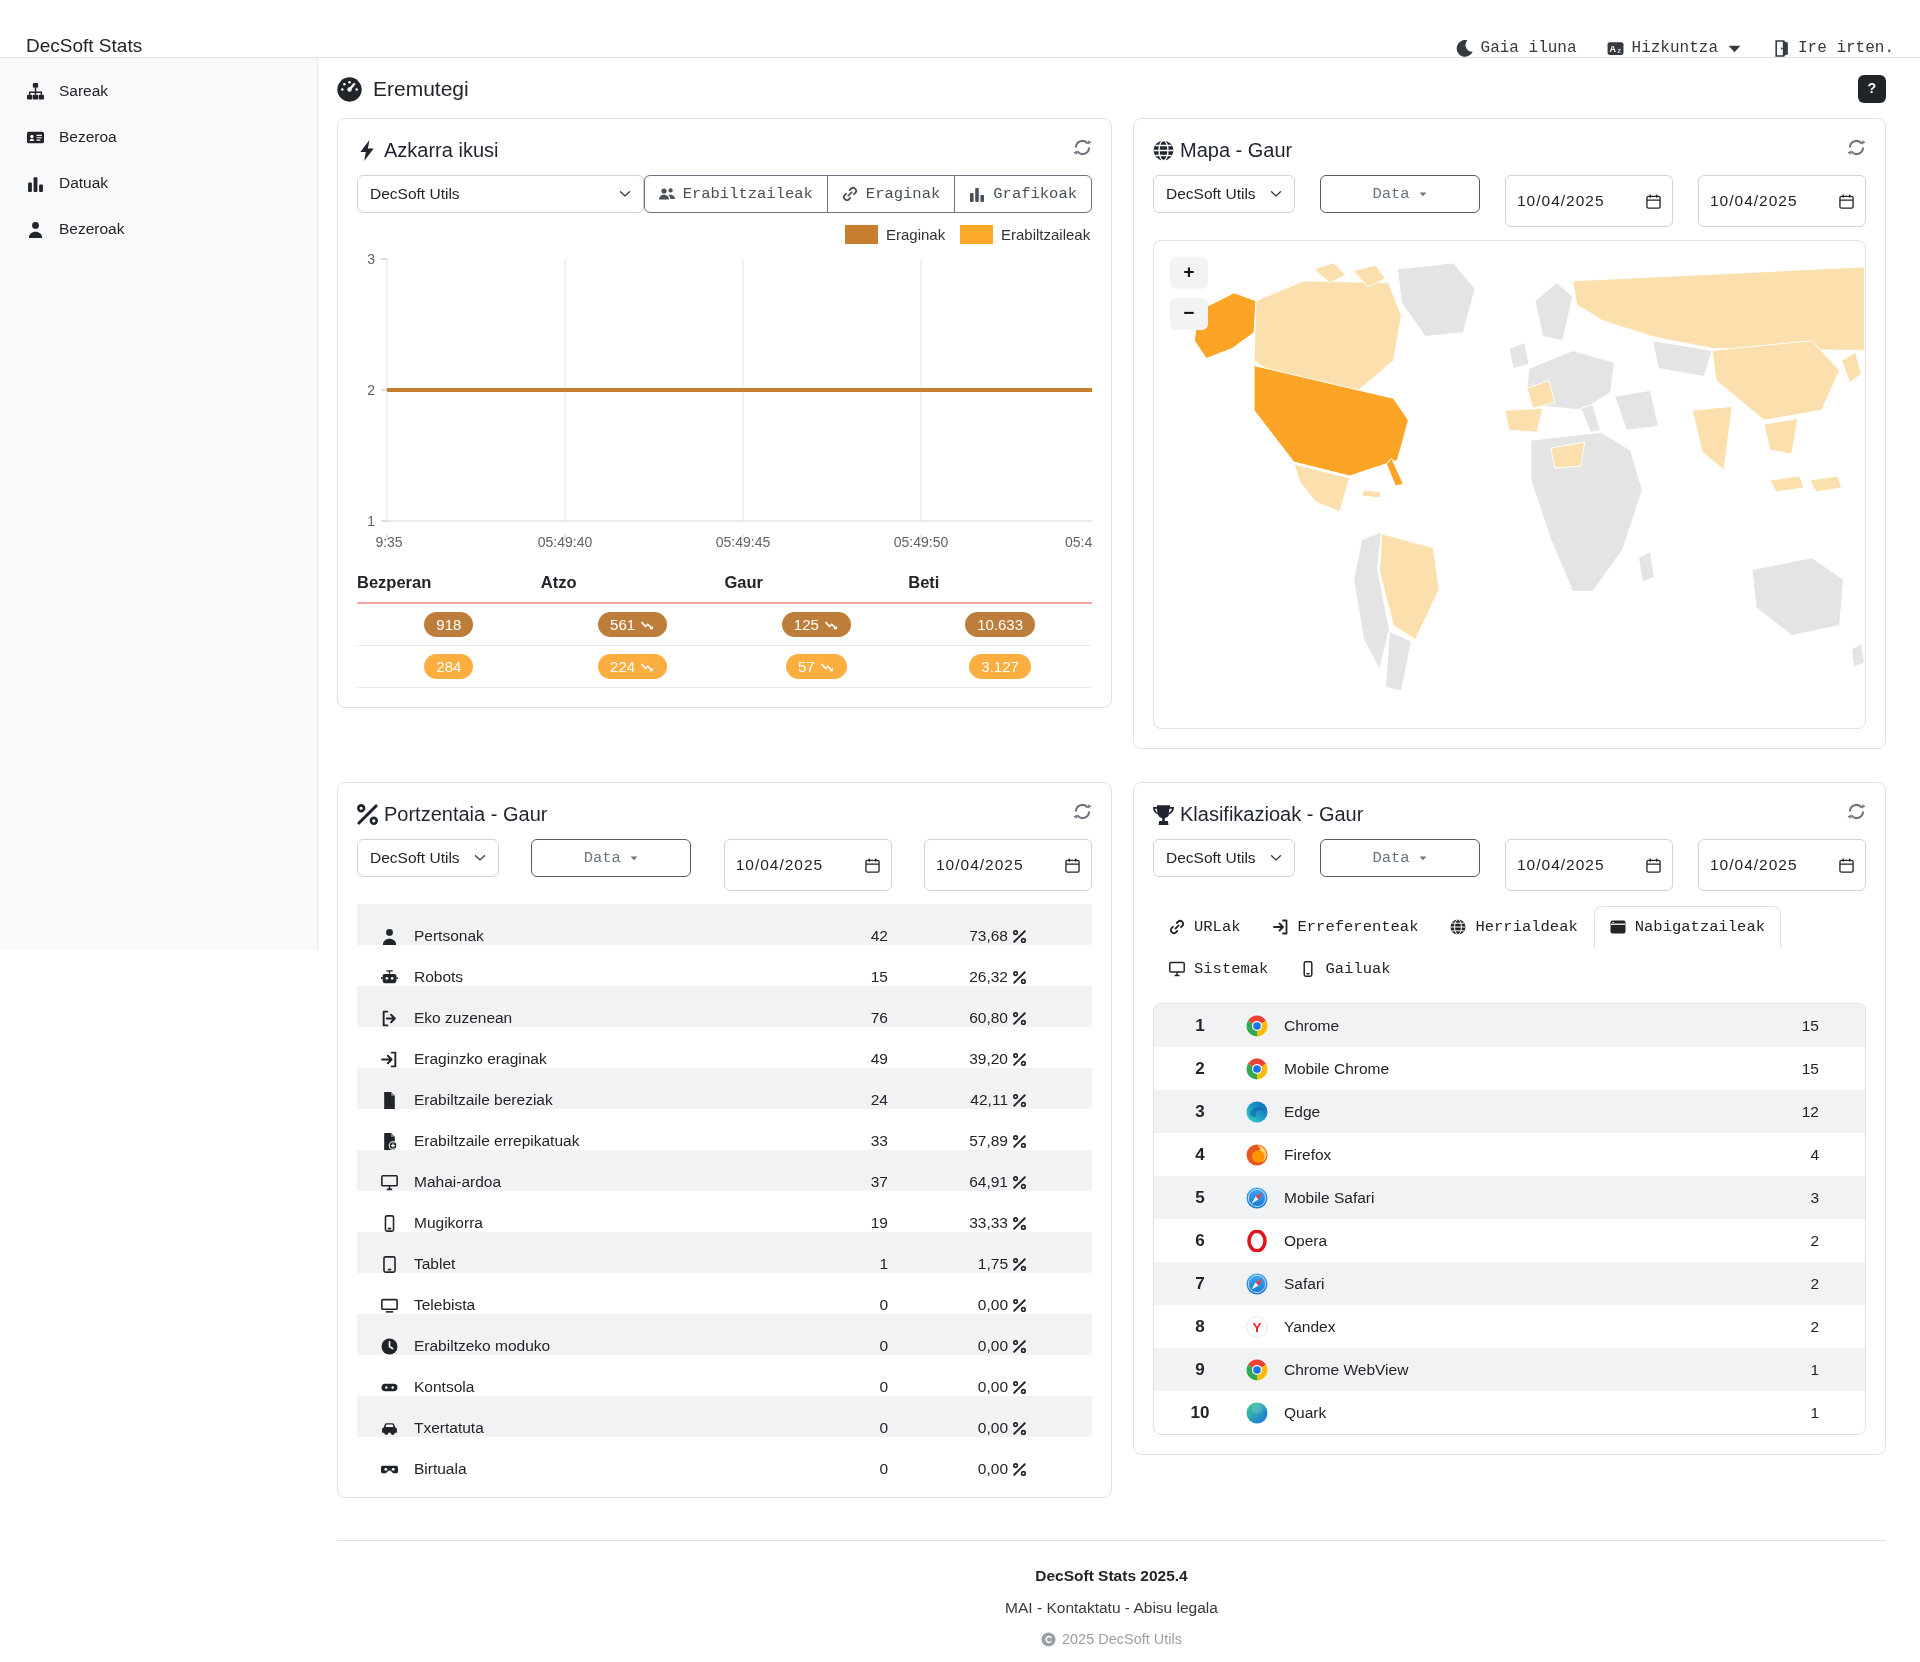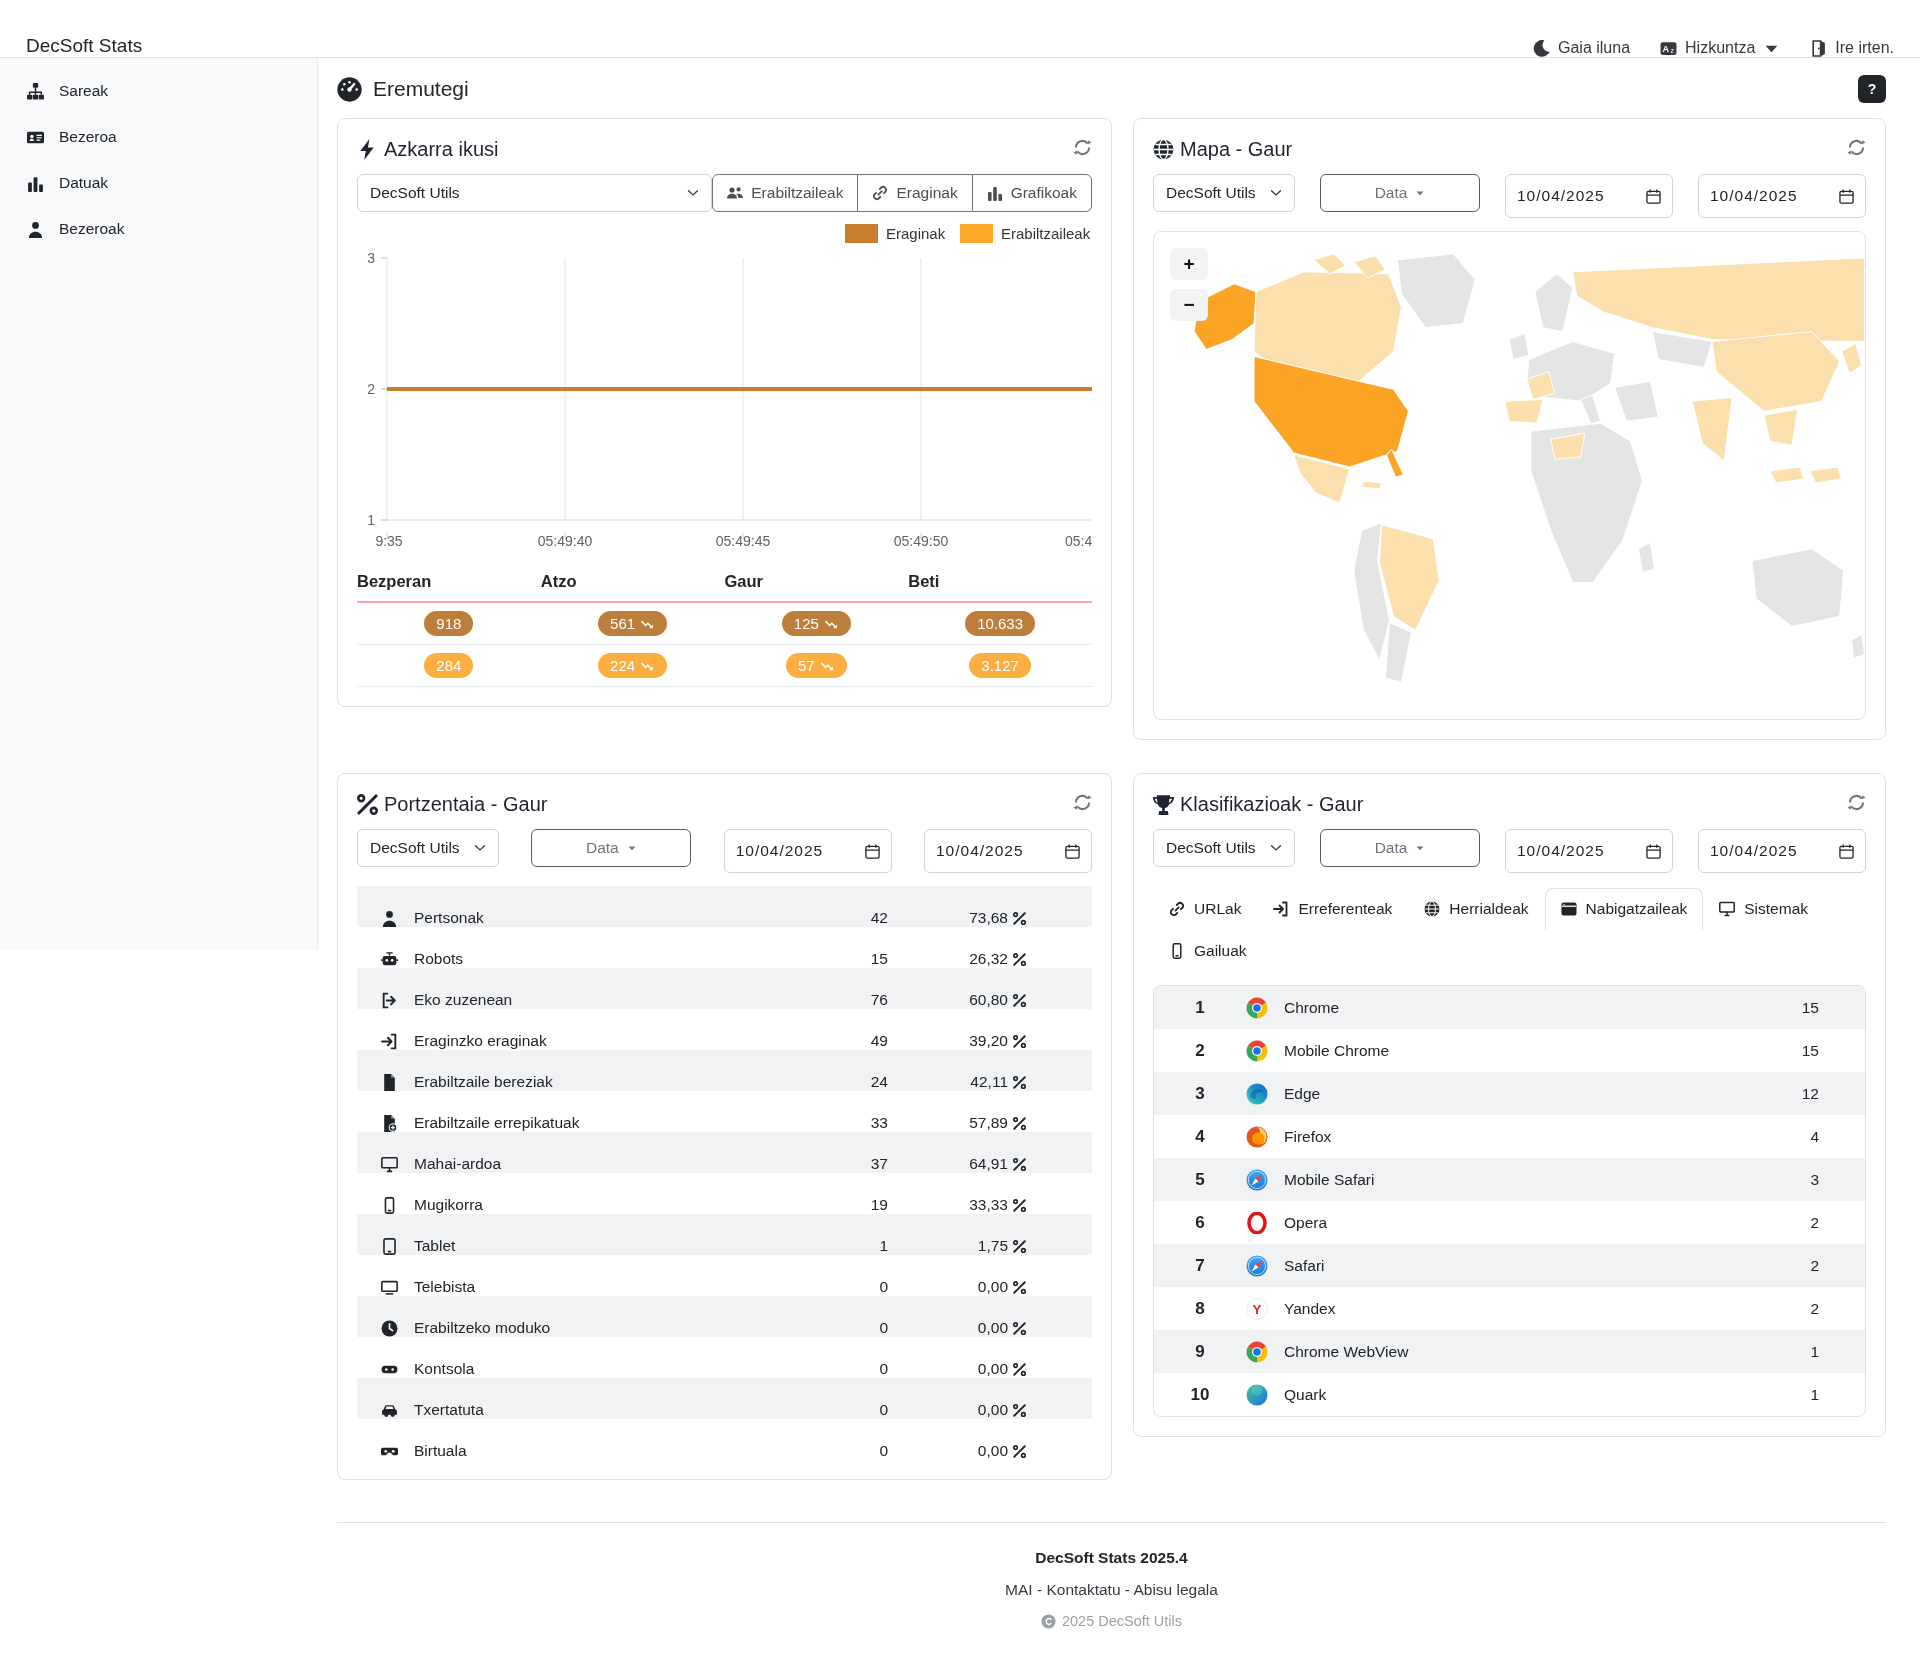--- a/index.html
+++ b/index.html
@@ -1,19 +1,19 @@
 <!DOCTYPE html>
 <html><head>
 <meta charset="utf-8">
 <style>
   *{box-sizing:border-box;margin:0;padding:0}
   html,body{background:#fff}
   body{width:1920px;height:1662px;font-family:"Liberation Sans",sans-serif;color:#212529;overflow:hidden;font-size:16px}
   .ic{width:16px;height:16px;fill:currentColor;display:inline-block;flex:none}
-  button{font-family:Liberation Sans, sans-serif;background:none;border:none;color:inherit;font-size:inherit}
+  button{font-family:Liberation Mono, monospace;background:none;border:none;color:inherit;font-size:inherit}
   [data-interactable="true"]{cursor:pointer}
 
   
   .navbar{height:58px;display:flex;align-items:flex-end;justify-content:space-between;padding:0 26px;border-bottom:1px solid #dee2e6}
   .brand{font-size:19px;color:#212529}
   .nav-right{display:flex;align-items:center;gap:30px}
   .nav-item{display:flex;align-items:center;gap:8px;font-size:16px;color:#343a40}
   .nav-item .ic{width:17px;height:17px}
   .caret{width:11px;height:11px}
 
@@ -44,21 +44,21 @@
   .select{height:38px;border:1px solid #ced4da;border-radius:6px;padding:0 12px;display:flex;align-items:center;justify-content:space-between;font-size:15.5px;background:#fff;color:#212529}
   .select .ic{width:12px;height:12px;color:#343a40}
   .btn-group{display:flex;margin-left:auto}
   .vbtn{height:38px;display:flex;align-items:center;gap:8px;padding:0 14px;border:1px solid #6c757d;color:#495057;font-size:15.5px;background:#fff;margin-left:-1px}
   .vbtn:first-child{border-radius:6px 0 0 6px;margin-left:0}
   .vbtn:last-child{border-radius:0 6px 6px 0}
   .vbtn .ic{width:16px;height:16px;color:#495057}
   .controls.spread{justify-content:space-between;gap:10px}
   .data-btn{width:160px;height:38px;border:1px solid #565e64;border-radius:6px;color:#6c757d;font-size:15.5px;display:flex;align-items:center;justify-content:center;gap:8px;background:#fff}
   .data-btn .ic{width:10px;height:10px}
-  .date-input{width:168px;height:44px;border:1px solid #ced4da;border-radius:6px;padding:0 11px;display:flex;align-items:center;justify-content:space-between;font-size:15.5px;letter-spacing:1px;background:#fff}
+  .date-input{width:168px;height:52px;border:1px solid #ced4da;border-radius:6px;padding:0 11px;display:flex;align-items:center;justify-content:space-between;font-size:15.5px;letter-spacing:1px;background:#fff}
   .date-input .ic{width:15px;height:15px}
 
   
   .chart-wrap{margin-top:6px}
   .summary{margin-top:4px}
   .sum-headers{display:grid;grid-template-columns:repeat(4,1fr);text-align:left;font-weight:bold;font-size:16.5px;padding:8px 0 10px;border-bottom:2px solid #fca5a5}
   .sum-row{display:grid;grid-template-columns:repeat(4,1fr);text-align:center;padding:8px 0;border-bottom:1px solid #e9ecef}
   .badge{display:inline-flex;align-items:flex-end;gap:6px;padding:4px 12px;border-radius:14px;color:#fff;font-size:15px}
   .b-brown{background:#bd7e3c}
   .b-amber{background:#fcaf40}

